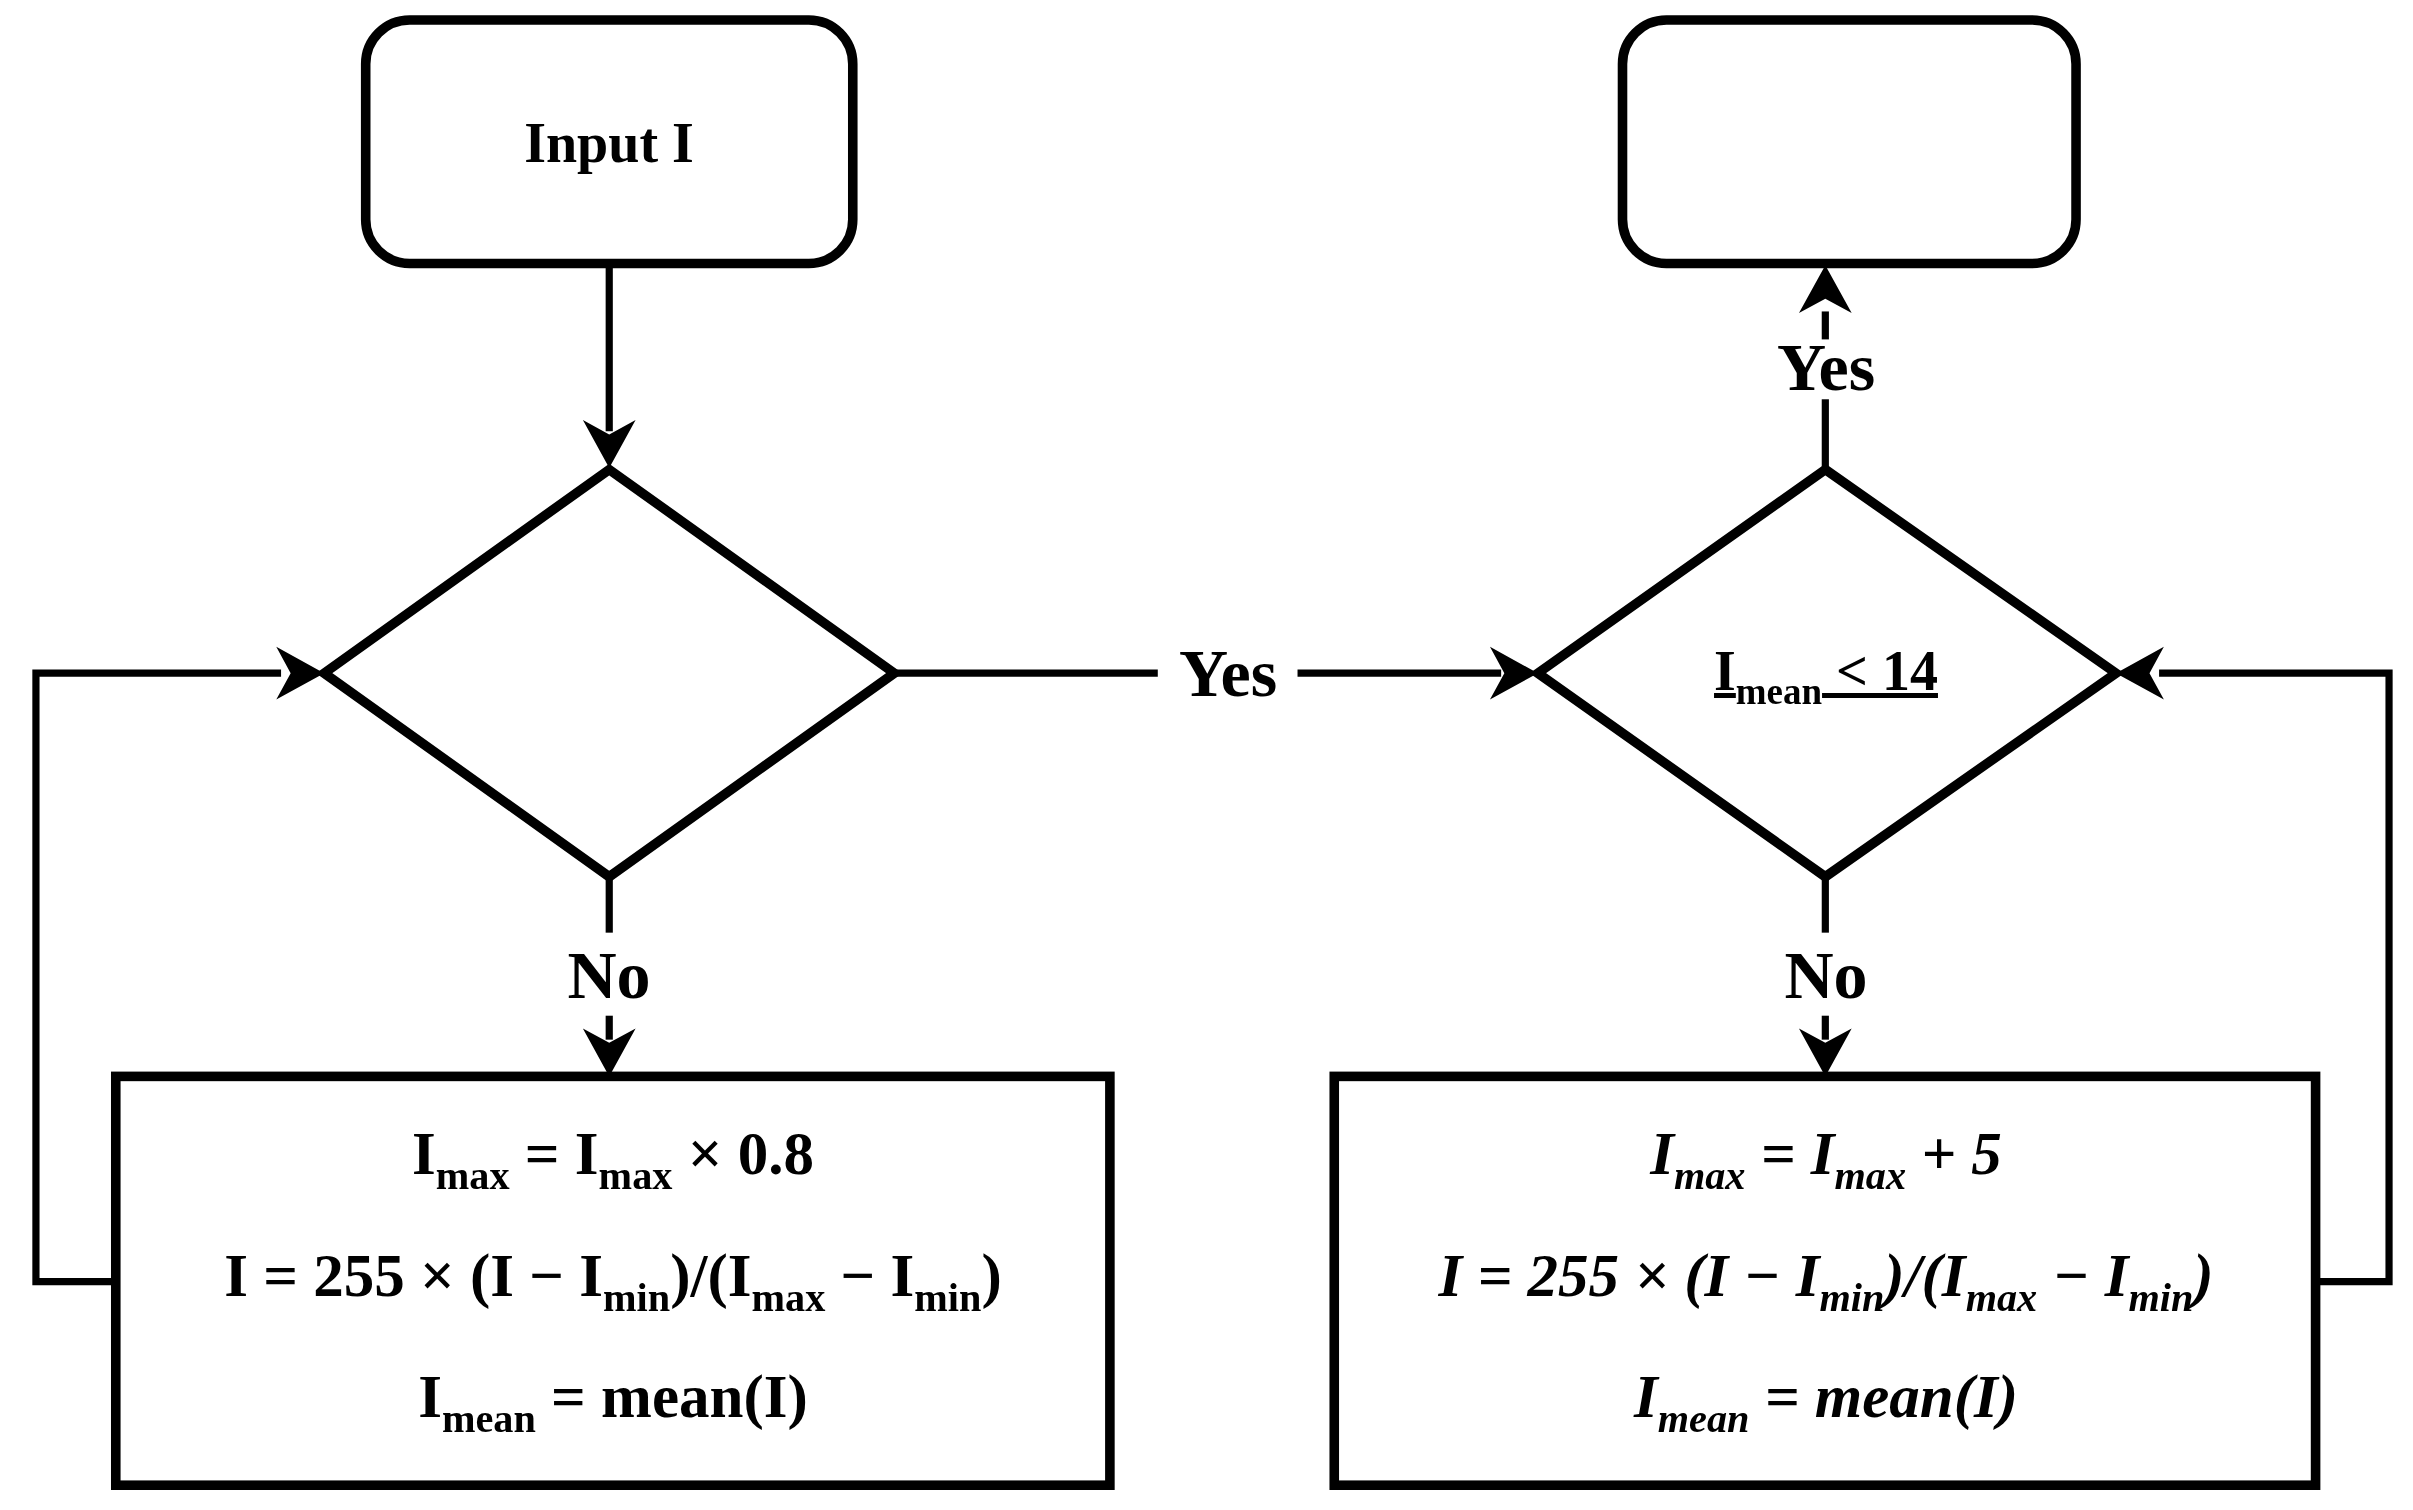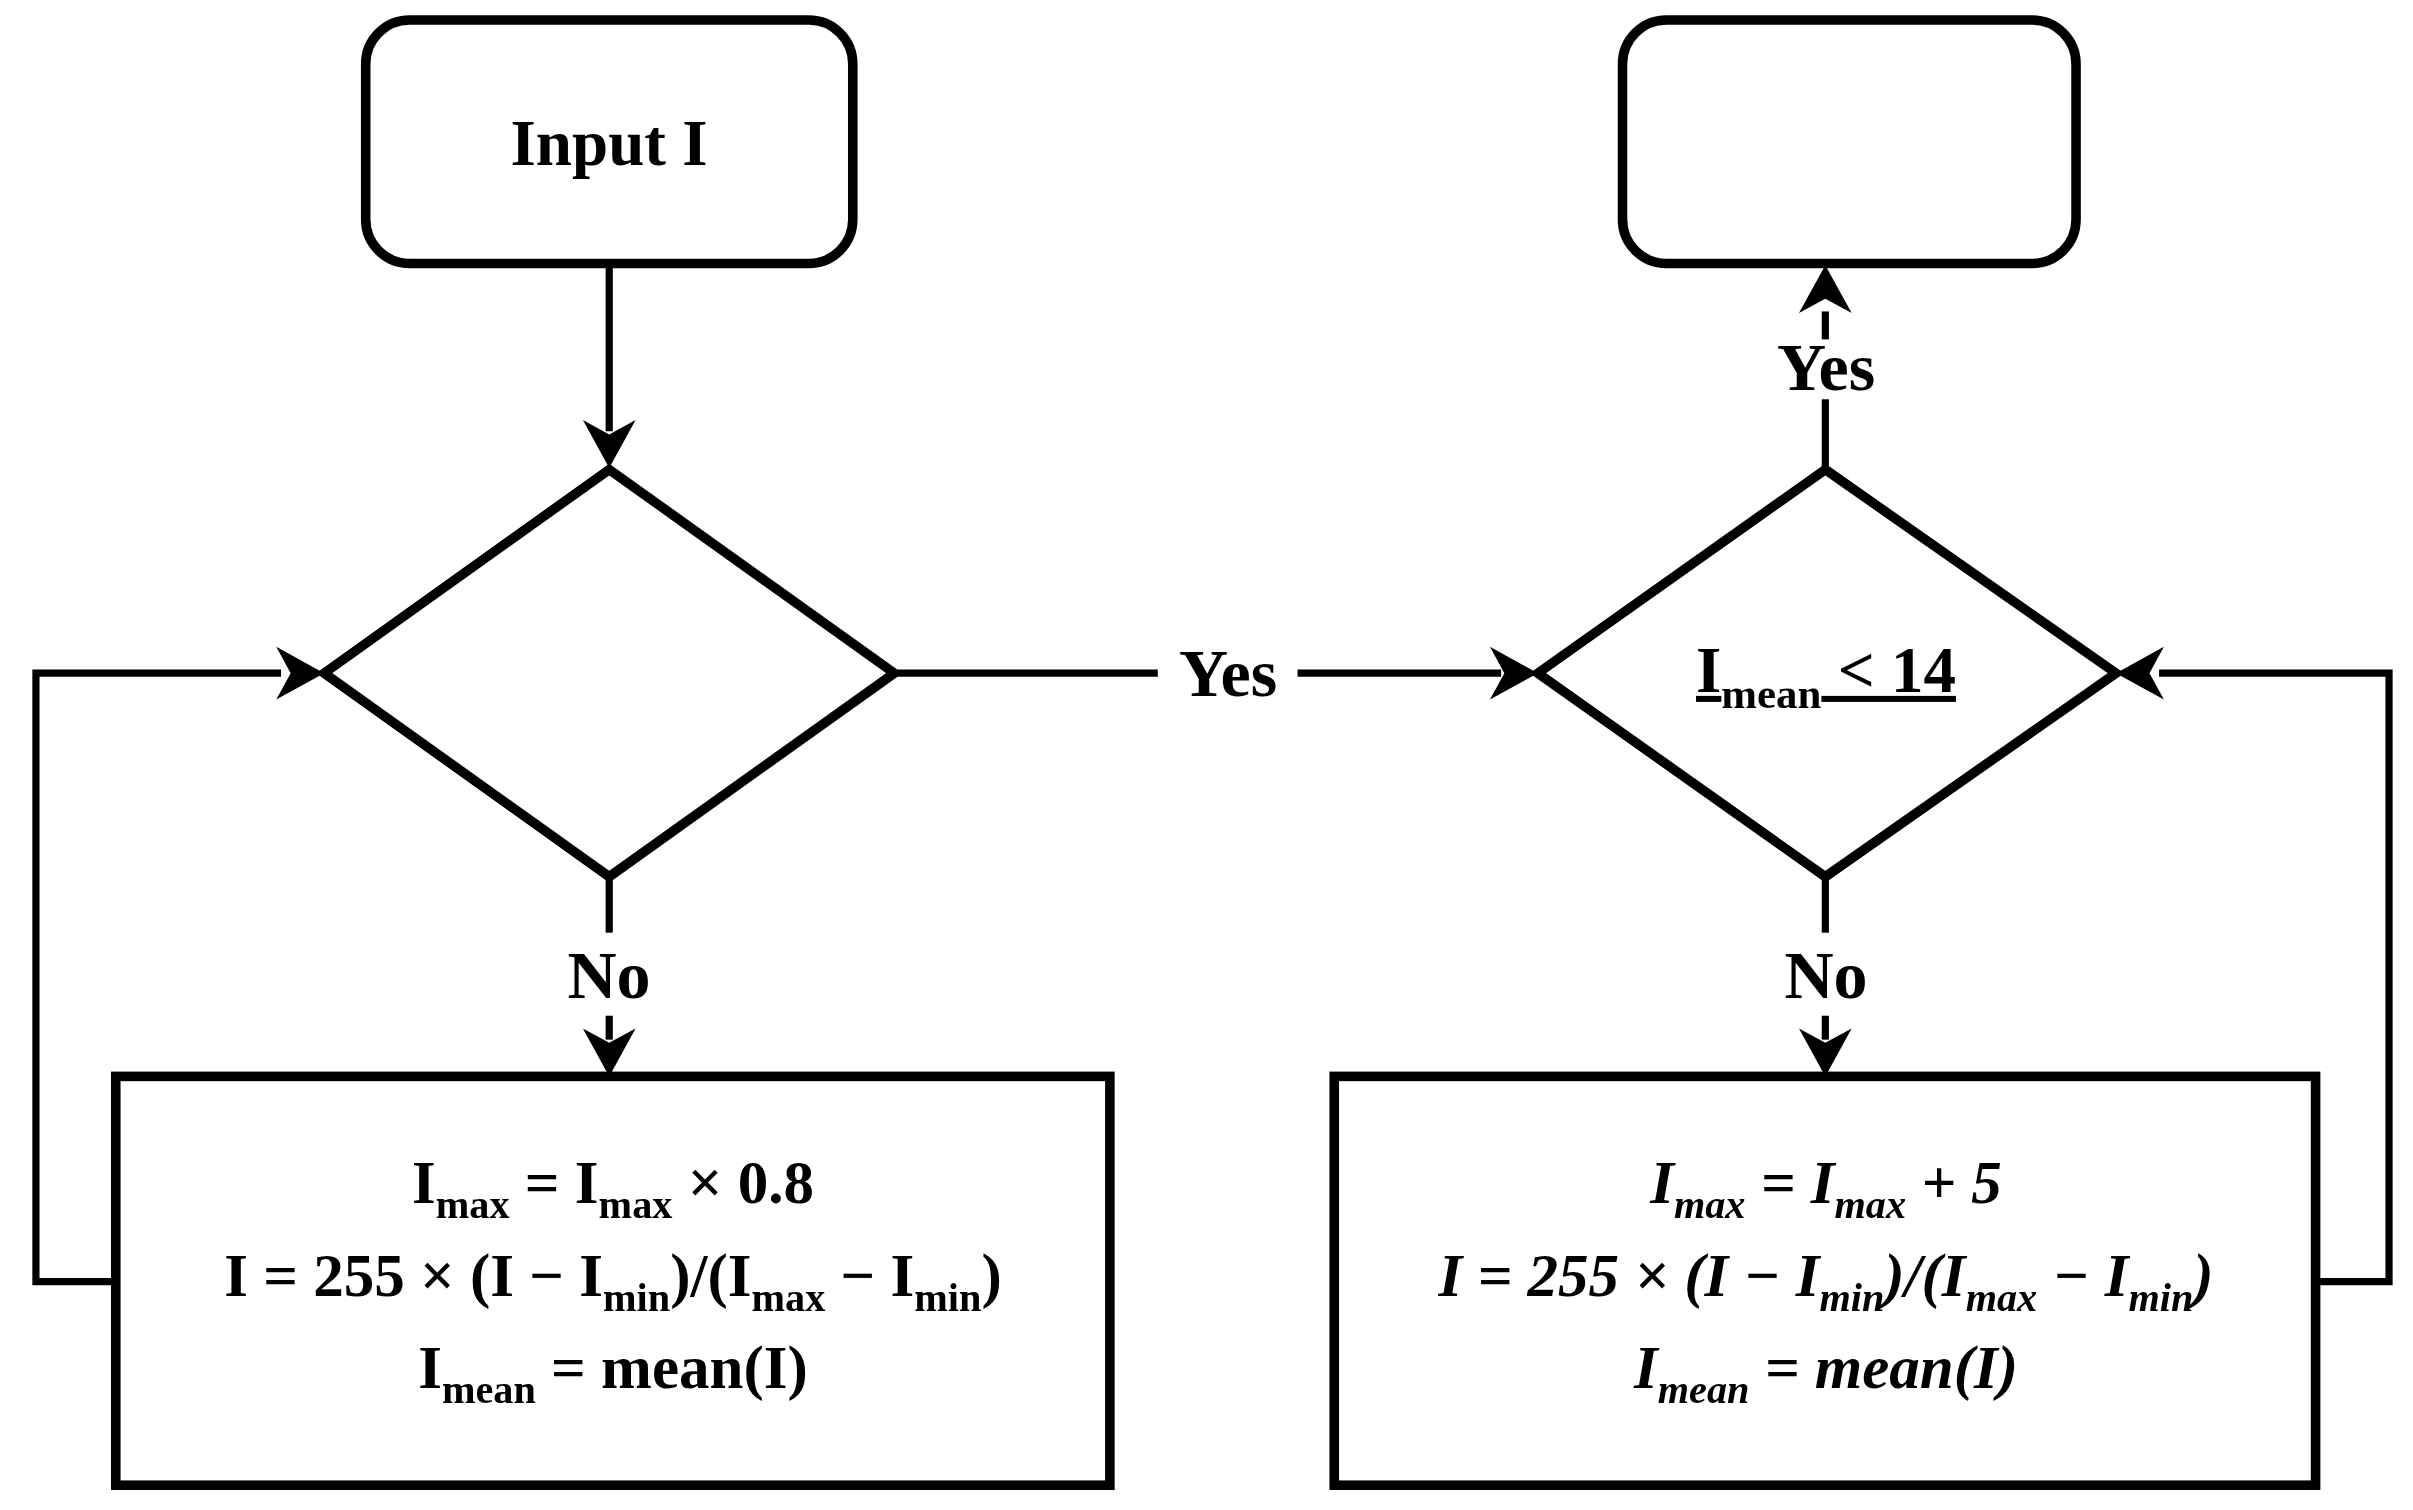--- a/index.html
+++ b/index.html
@@ -15,36 +15,36 @@
   }
   .stage { position:relative; width:2413px; height:1510px; }
   svg.wires { position:absolute; left:0; top:0; width:2413px; height:1510px; }
   .shape { fill:var(--paper,#ffffff); stroke:var(--ink,#000000); stroke-width:12; }
   .wire  { stroke:var(--ink,#000000); stroke-width:9; fill:none; stroke-linejoin:miter; }
   .head  { fill:var(--ink,#000000); stroke:none; }
 
   .lbl {
     position:absolute;
     transform:translate(-50%,-50%);
-    font-size:65px;
+    font-size:56px;
     line-height:1;
     white-space:nowrap;
     text-align:center;
   }
   .edge-lbl { font-size:68px; }
   .sub { font-size:0.66em; vertical-align:-0.38em; }
   .base { }
 
   .panel {
     position:absolute;
     display:flex;
     flex-direction:column;
     align-items:center;
     justify-content:center;
-    gap:19px;
+    gap:48px;
     font-size:61px;
     line-height:1;
   }
   .formula-line { white-space:nowrap; }
 </style>
 </head>
 <body>
 
 <div class="stage">
 

